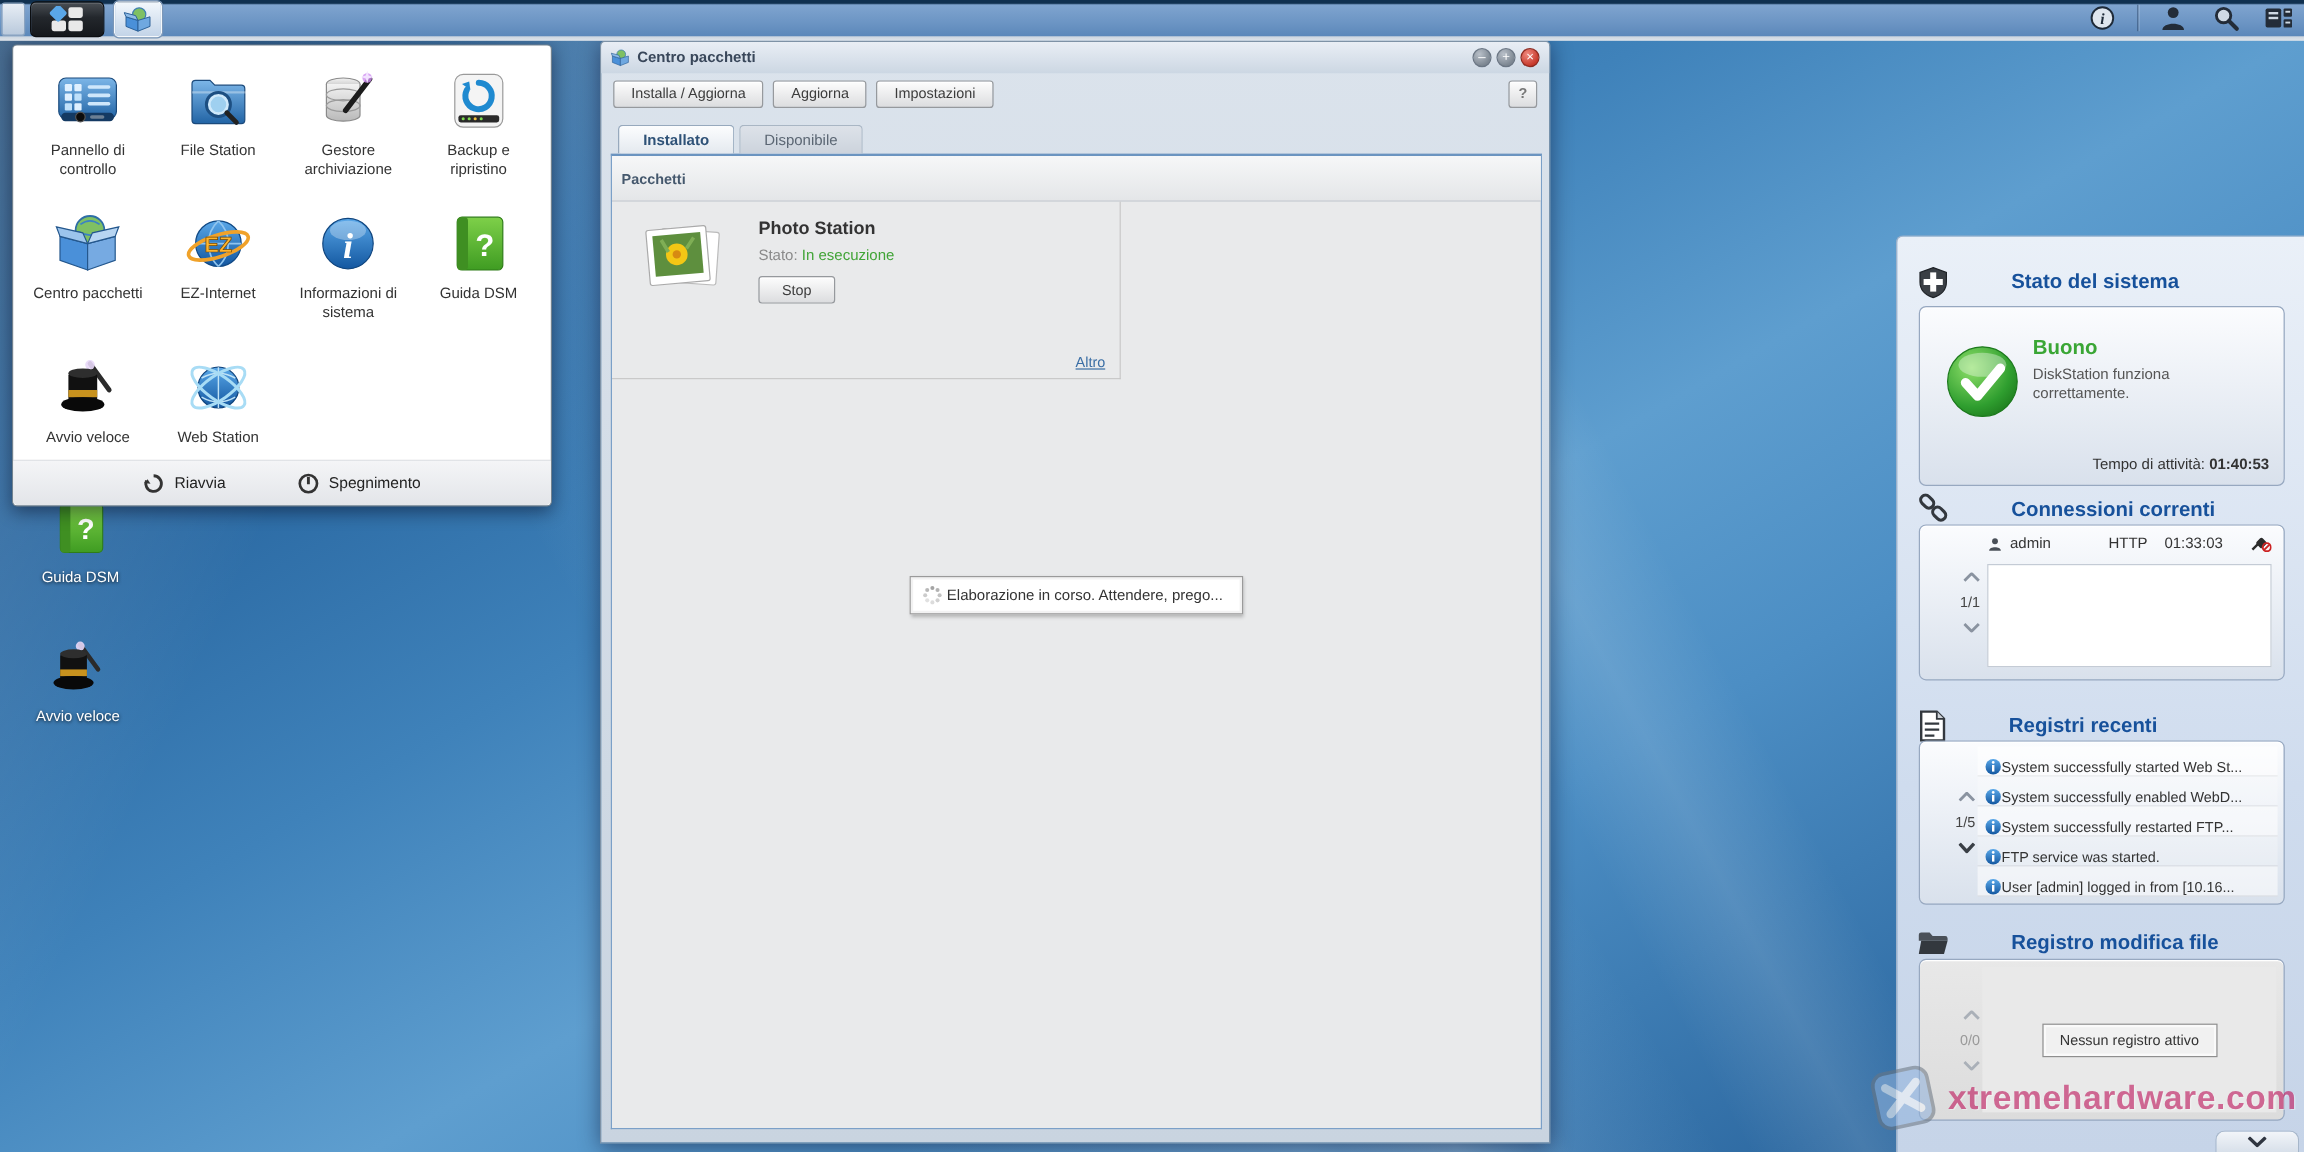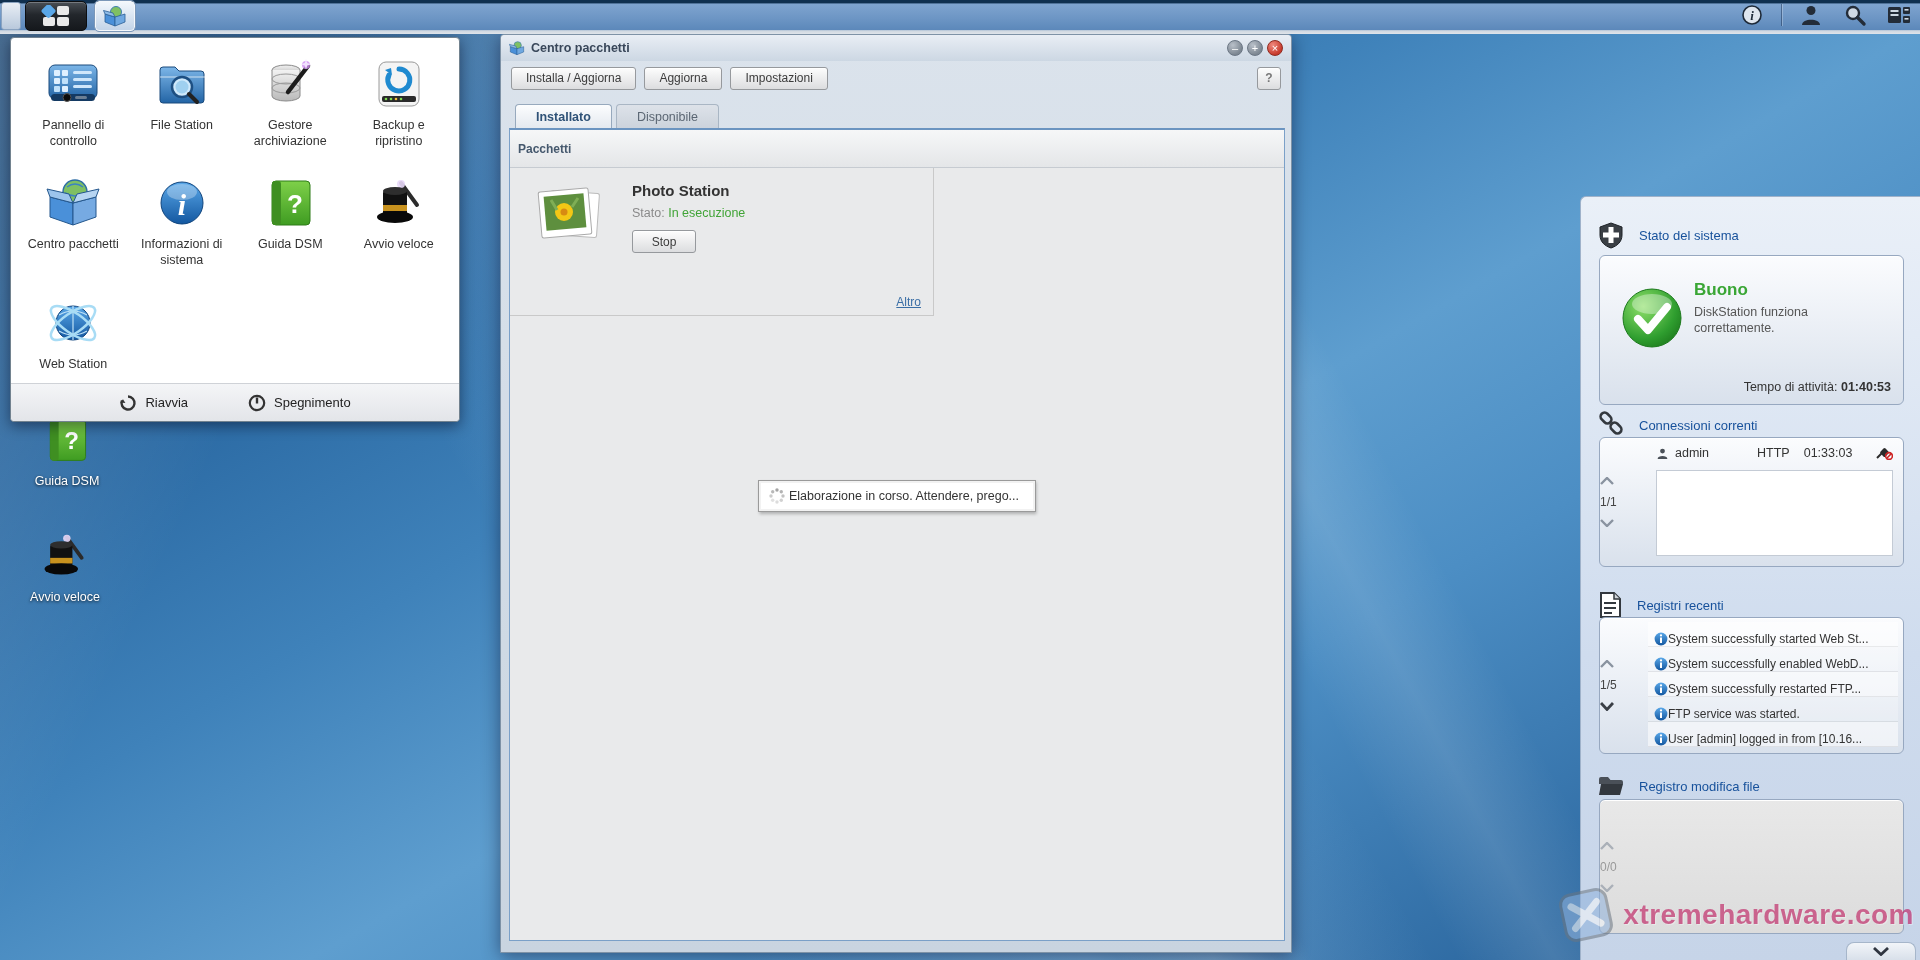--- a/index.html
+++ b/index.html
@@ -88,25 +88,25 @@
   .loading-box { position:absolute; left:50%; top:350px; transform:translateX(-50%);
     background:#fff; border:1px solid #9a9a9a; box-shadow:1px 2px 3px rgba(0,0,0,0.25), inset 0 0 0 2px #f2f2f2;
     padding:7px 16px 7px 10px; display:flex; align-items:center; gap:4px; white-space:nowrap;
     font-size:12.5px; color:#333; }
 
   
   .sidebar { position:absolute; left:1580px; top:196px; width:340px; height:764px;
     background:linear-gradient(180deg,#eaf0f8,#cfdcee 60%,#c6d4e8); border-left:1px solid #9fb2ca; border-top:1px solid #9fb2ca;
     border-top-left-radius:6px; z-index:20; }
   .sb-header { position:absolute; left:16px; display:flex; align-items:center; gap:14px; }
-  .sb-header .sb-title { font-size:13px; font-weight:normal; color:#17519b; }
+  .sb-header .sb-title { font-size:17px; font-weight:bold; color:#17519b;margin-left:37px; }
   .sb-panel { position:absolute; left:18px; width:305px; border:1px solid #97a8c0; border-radius:6px;
     background:linear-gradient(180deg,#fbfcfe,#d9e1ec); box-shadow:inset 0 1px 0 #fff; }
   .pager { position:absolute; left:0; top:0; width:50px; height:100%; display:flex; flex-direction:column;
-    align-items:flex-start; justify-content:center; gap:10px; color:#444; }
+    align-items:flex-end; justify-content:center; gap:10px; color:#444; }
   .health-status { position:absolute; left:94px; top:24px; }
   .health-status .good { font-size:17px; font-weight:bold; color:#3aa635; }
   .health-status .desc { margin-top:4px; font-size:12.5px; color:#555; line-height:1.3; width:170px; }
   .uptime { position:absolute; right:12px; bottom:10px; font-size:12.5px; color:#333; }
   .conn-row { position:absolute; left:56px; top:8px; right:10px; display:flex; align-items:center; gap:6px; font-size:12.5px; }
   .conn-list { position:absolute; left:56px; top:32px; right:10px; bottom:10px; background:#fff; border:1px solid #c4cbd5; }
   .log-rows { position:absolute; left:48px; top:4px; right:5px; }
   .log-row { display:flex; align-items:flex-end; gap:0; height:25px; padding-left:6px;
     border-bottom:1px solid rgba(0,0,0,0.07); font-size:12px; color:#333; white-space:nowrap; overflow:hidden; }
   .log-row:nth-child(odd){ background:rgba(255,255,255,0.55); }
@@ -291,20 +291,31 @@
           <path d="M22 12 q8 -6 16 0 M20 18 q10 6 20 0" fill="none" stroke="#3b82c4" stroke-width="1.5"></path>
           <path d="M5 22 L28 28 L28 50 L5 42 Z" fill="#4a90d9" stroke="#24578d"></path>
           <path d="M51 22 L28 28 L28 50 L51 42 Z" fill="#76aae2" stroke="#24578d"></path>
           <path d="M5 22 L2 14 L24 19 L28 28 Z" fill="#9cc4ec" stroke="#24578d"></path>
           <path d="M51 22 L54 14 L32 19 L28 28 Z" fill="#b7d5f2" stroke="#24578d"></path>
         </svg>
       </span>
       <span class="app-label">Centro pacchetti</span>
     </div>
 
+    <div class="app-cell">
+      <span class="app-icon">
+        <svg width="56" height="56" viewBox="0 0 56 56">
+          <circle cx="28" cy="28" r="19" fill="url(#gBlue2)" stroke="#124a85"></circle>
+          <path d="M9 28 h38 M28 9 a26 26 0 0 1 0 38 M28 9 a26 26 0 0 0 0 38" fill="none" stroke="#8fc4ee" stroke-width="1.4"></path>
+          <ellipse cx="28" cy="30" rx="26" ry="9" fill="none" stroke="#f0a22a" stroke-width="3" transform="rotate(-18 28 30)"></ellipse>
+          <text x="28" y="35" text-anchor="middle" font-size="18" font-weight="bold" fill="#ffb62e" stroke="#7a4a00" stroke-width="0.6" font-family="Liberation Sans, sans-serif">EZ</text>
+        </svg>
+      </span>
+      <span class="app-label">EZ-Internet</span>
+    </div>
 
 
     <div class="app-cell">
       <span class="app-icon">
         <svg width="56" height="56" viewBox="0 0 56 56">
           <circle cx="28" cy="28" r="21" fill="url(#gBlue2)" stroke="#10457e"></circle>
           <ellipse cx="28" cy="17" rx="15" ry="8" fill="rgba(255,255,255,0.3)"></ellipse>
           <text x="28" y="40" text-anchor="middle" font-family="Liberation Serif, serif" font-style="italic" font-weight="bold" font-size="30" fill="#fff">i</text>
         </svg>
       </span>
@@ -640,20 +651,23 @@
             <polyline points="1,7 7,1 13,7" fill="none" stroke="#aab0b8" stroke-width="2.4"></polyline>
           </svg>
       </span>
       <span>0/0</span>
       <span>
         <svg width="14" height="8" viewBox="0 0 14 8">
             <polyline points="1,1 7,7 13,1" fill="none" stroke="#aab0b8" stroke-width="2.4"></polyline>
           </svg>
       </span>
     </div>
+    <div class="file-inner">
+      <div class="empty-box">Nessun registro attivo</div>
+    </div>
   </div>
 
   <div class="collapse-tab">
     <svg width="16" height="9" viewBox="0 0 16 9">
         <polyline points="1,1 8,7.5 15,1" fill="none" stroke="#2f3540" stroke-width="2.8"></polyline>
       </svg>
   </div>
 </div>
 
 <div class="watermark">

